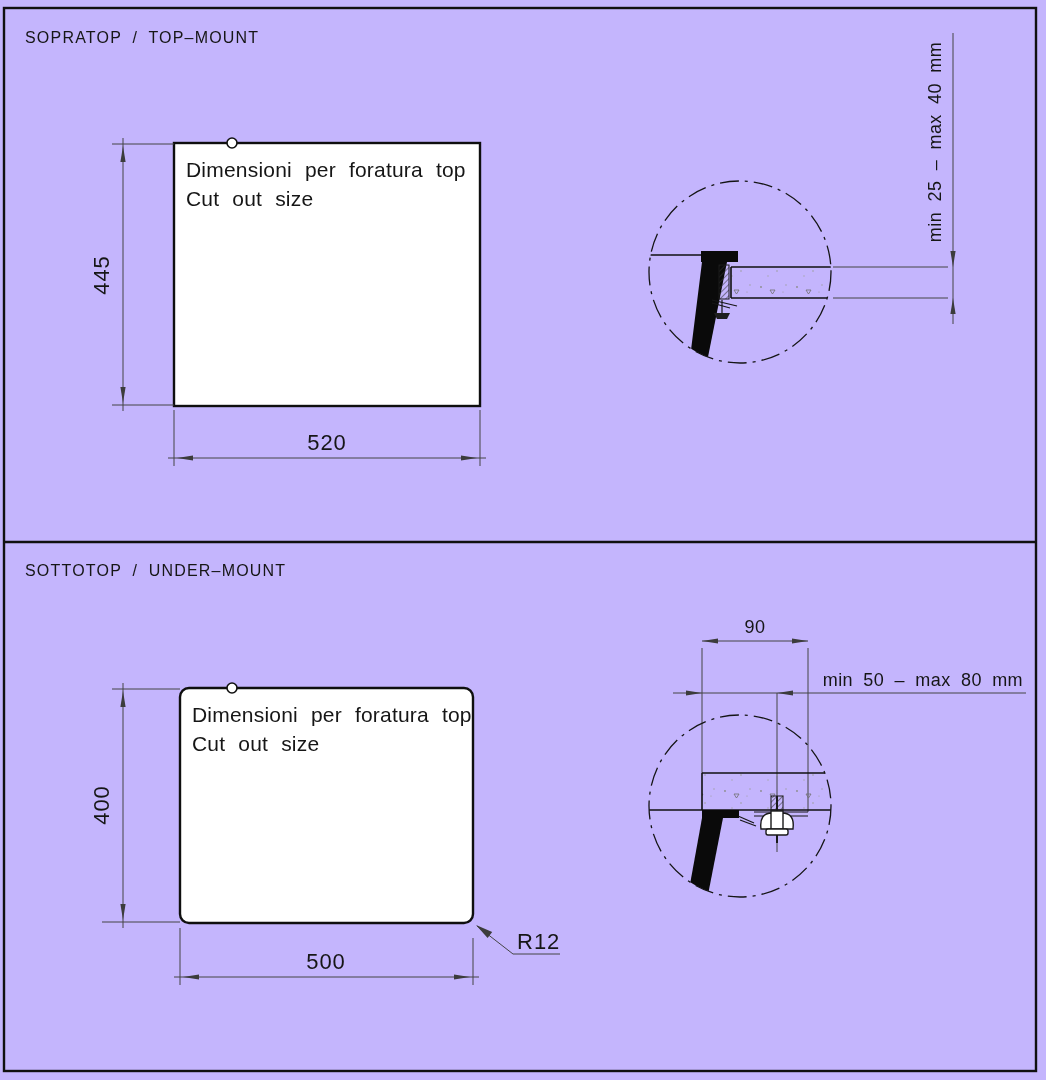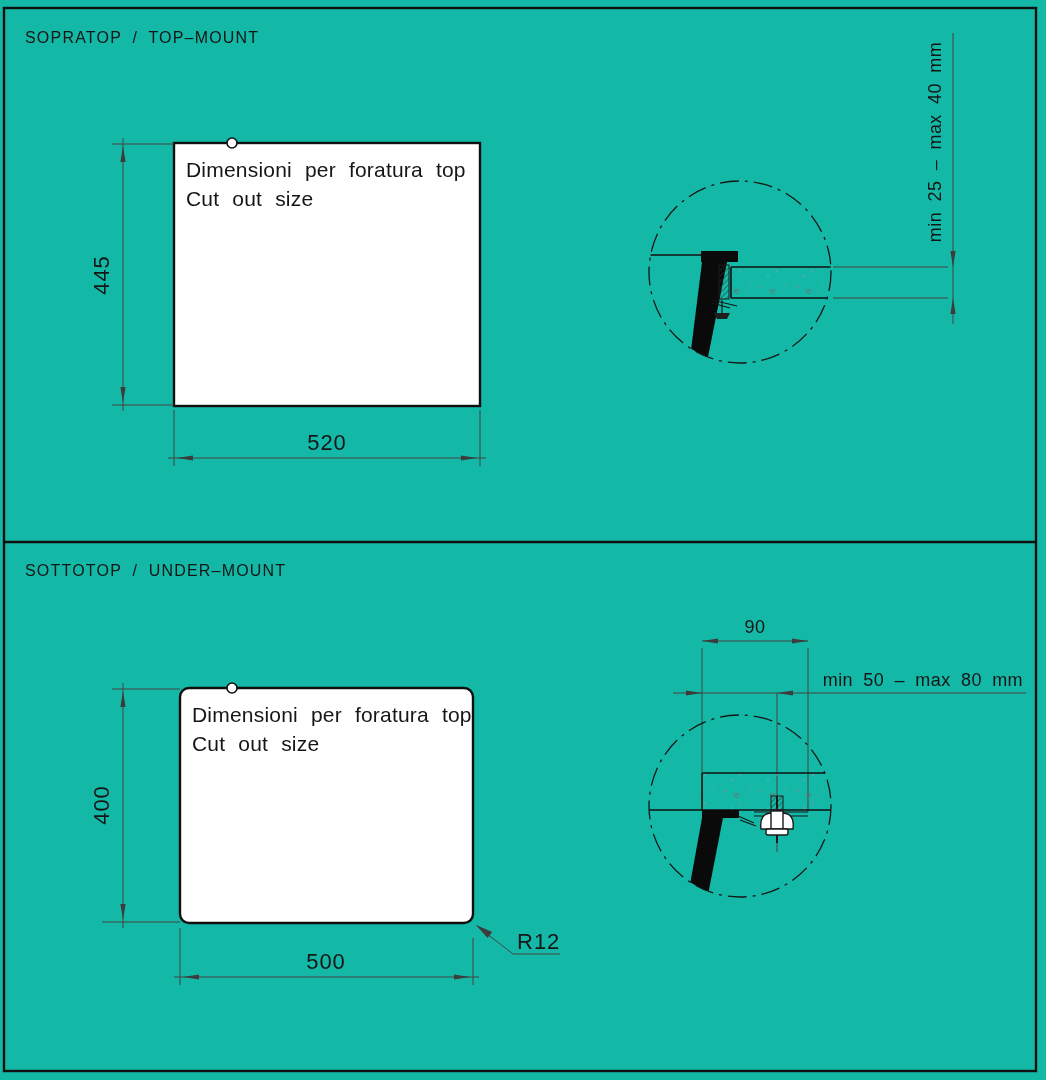--- a/index.html
+++ b/index.html
@@ -1,16 +1,16 @@
 <!DOCTYPE html>
 <html><head>
 <meta charset="utf-8">
 <style>
   html,body{margin:0;padding:0;background:#fff;}
-  .page{position:relative;width:1046px;height:1080px;background:#14b8a6;overflow:hidden;}
+  .page{position:relative;width:1046px;height:1080px;background:#c4b5fd;overflow:hidden;}
   svg{display:block;}
   
   .frame{fill:none;stroke:#101010;stroke-width:2.4;}
   .ln2{stroke:#0f0f0f;stroke-width:2.4;fill:none;}
   .ln15{stroke:#101010;stroke-width:1.6;fill:none;}
   .ln12{stroke:#161616;stroke-width:1.2;fill:none;}
   .dim{stroke:#454545;stroke-width:1;fill:none;}
   .arr{fill:#3c3c3c;stroke:none;}
   .blk{fill:#0a0a0a;stroke:none;}
   .cl{stroke:#151515;stroke-width:1.3;fill:none;stroke-dasharray:19 6 3 6;}

